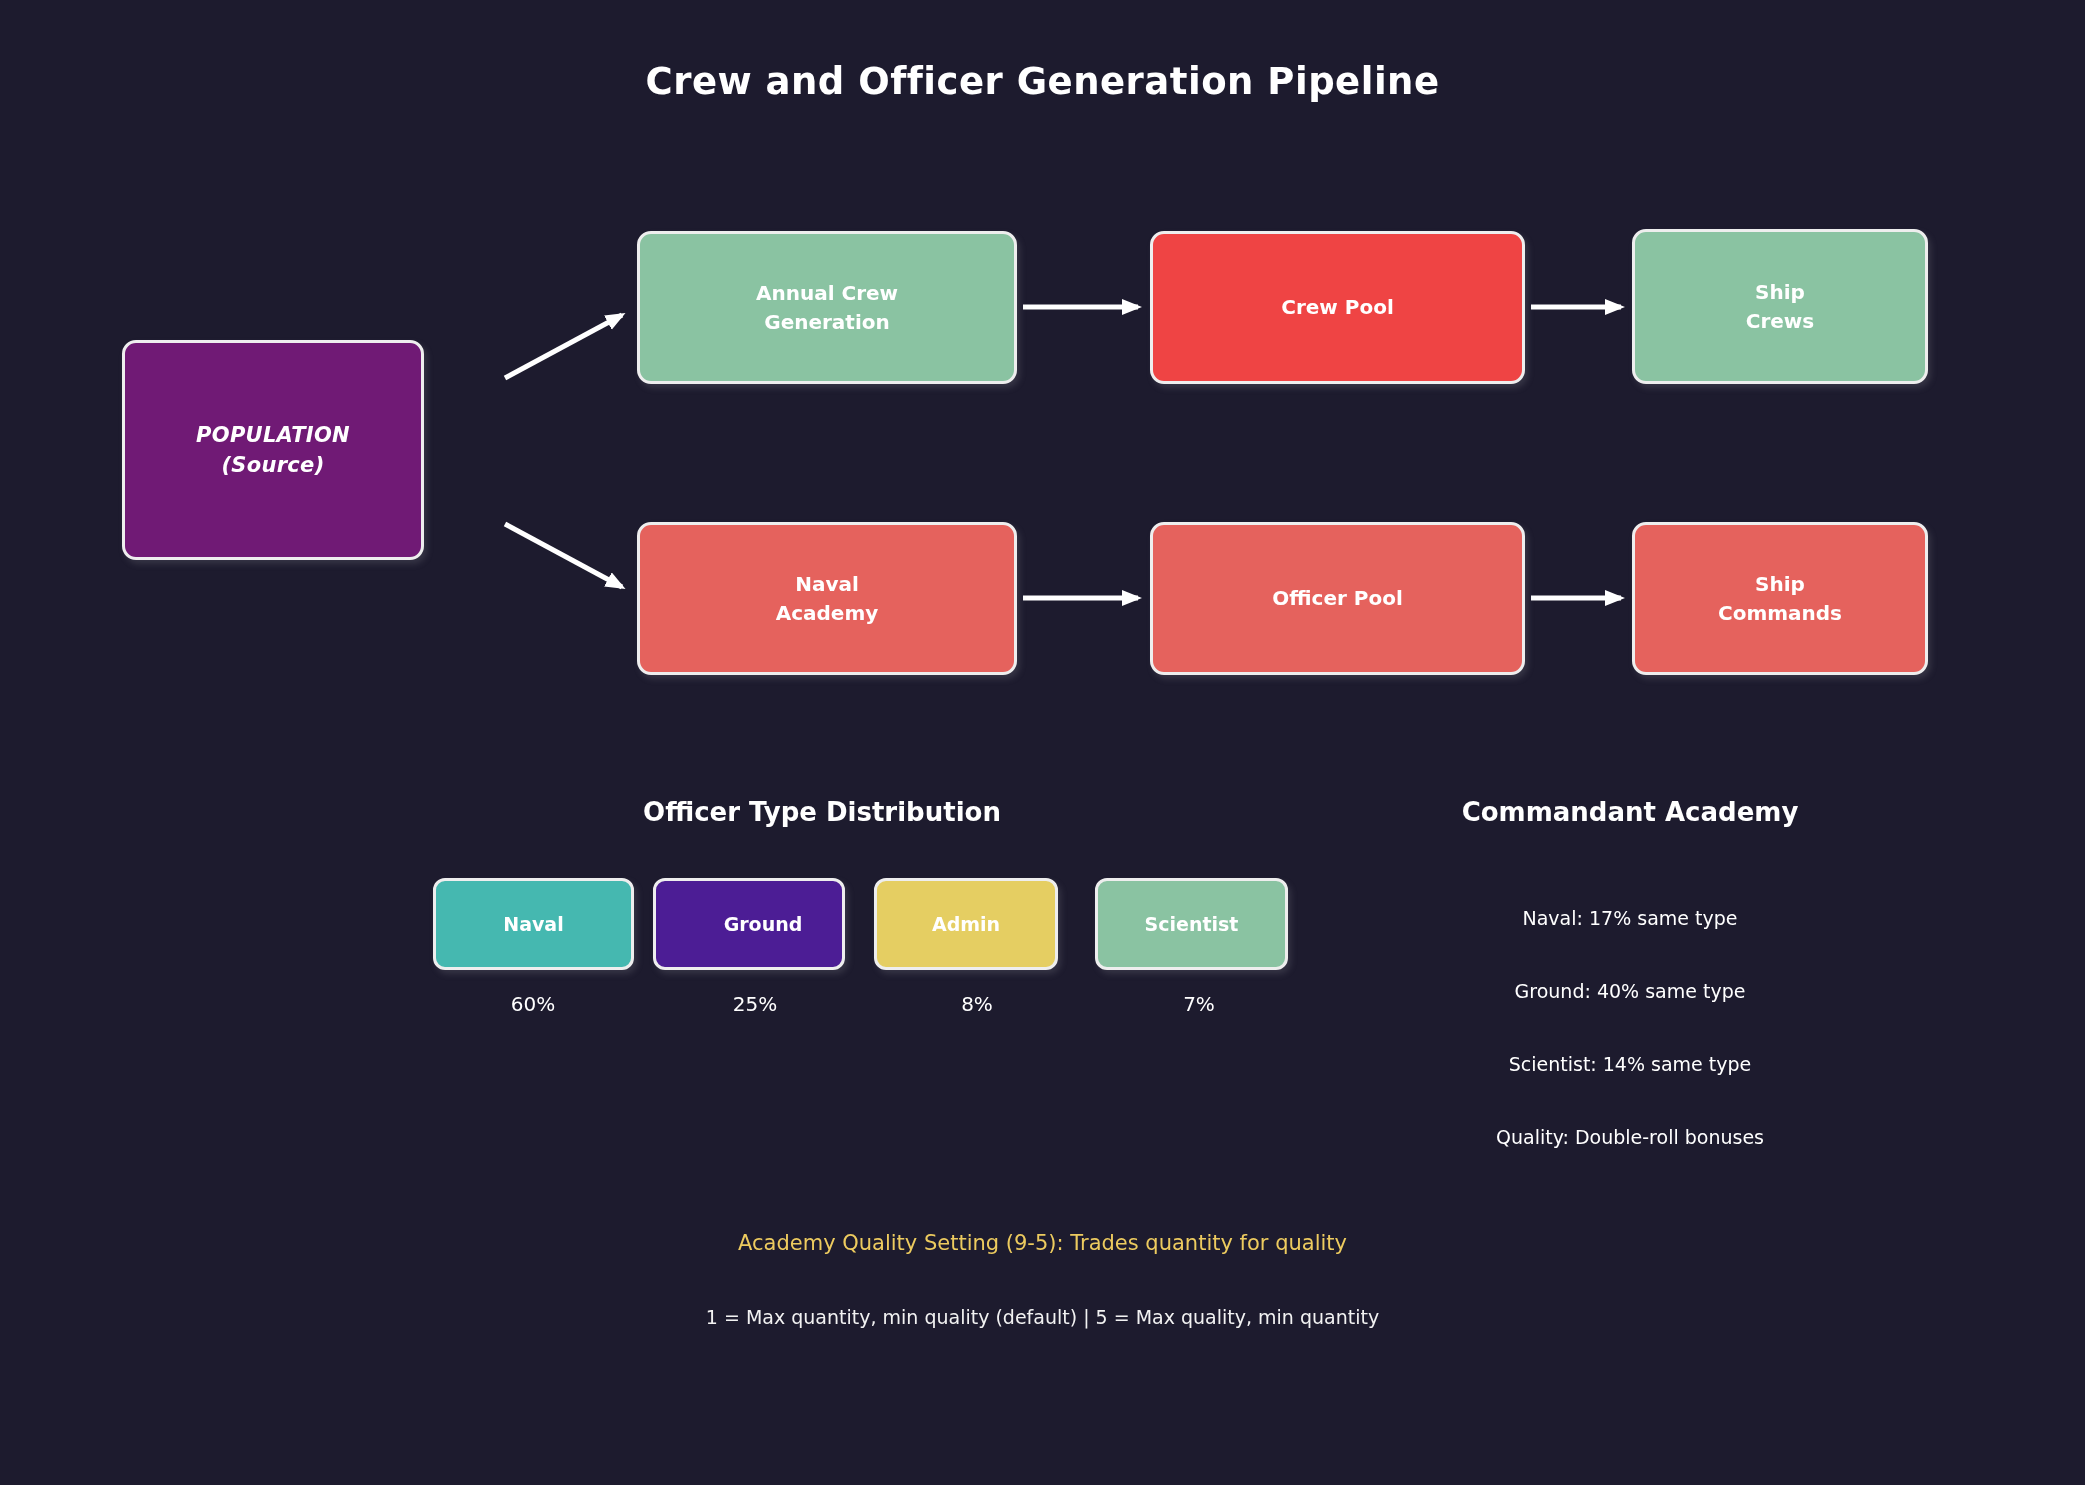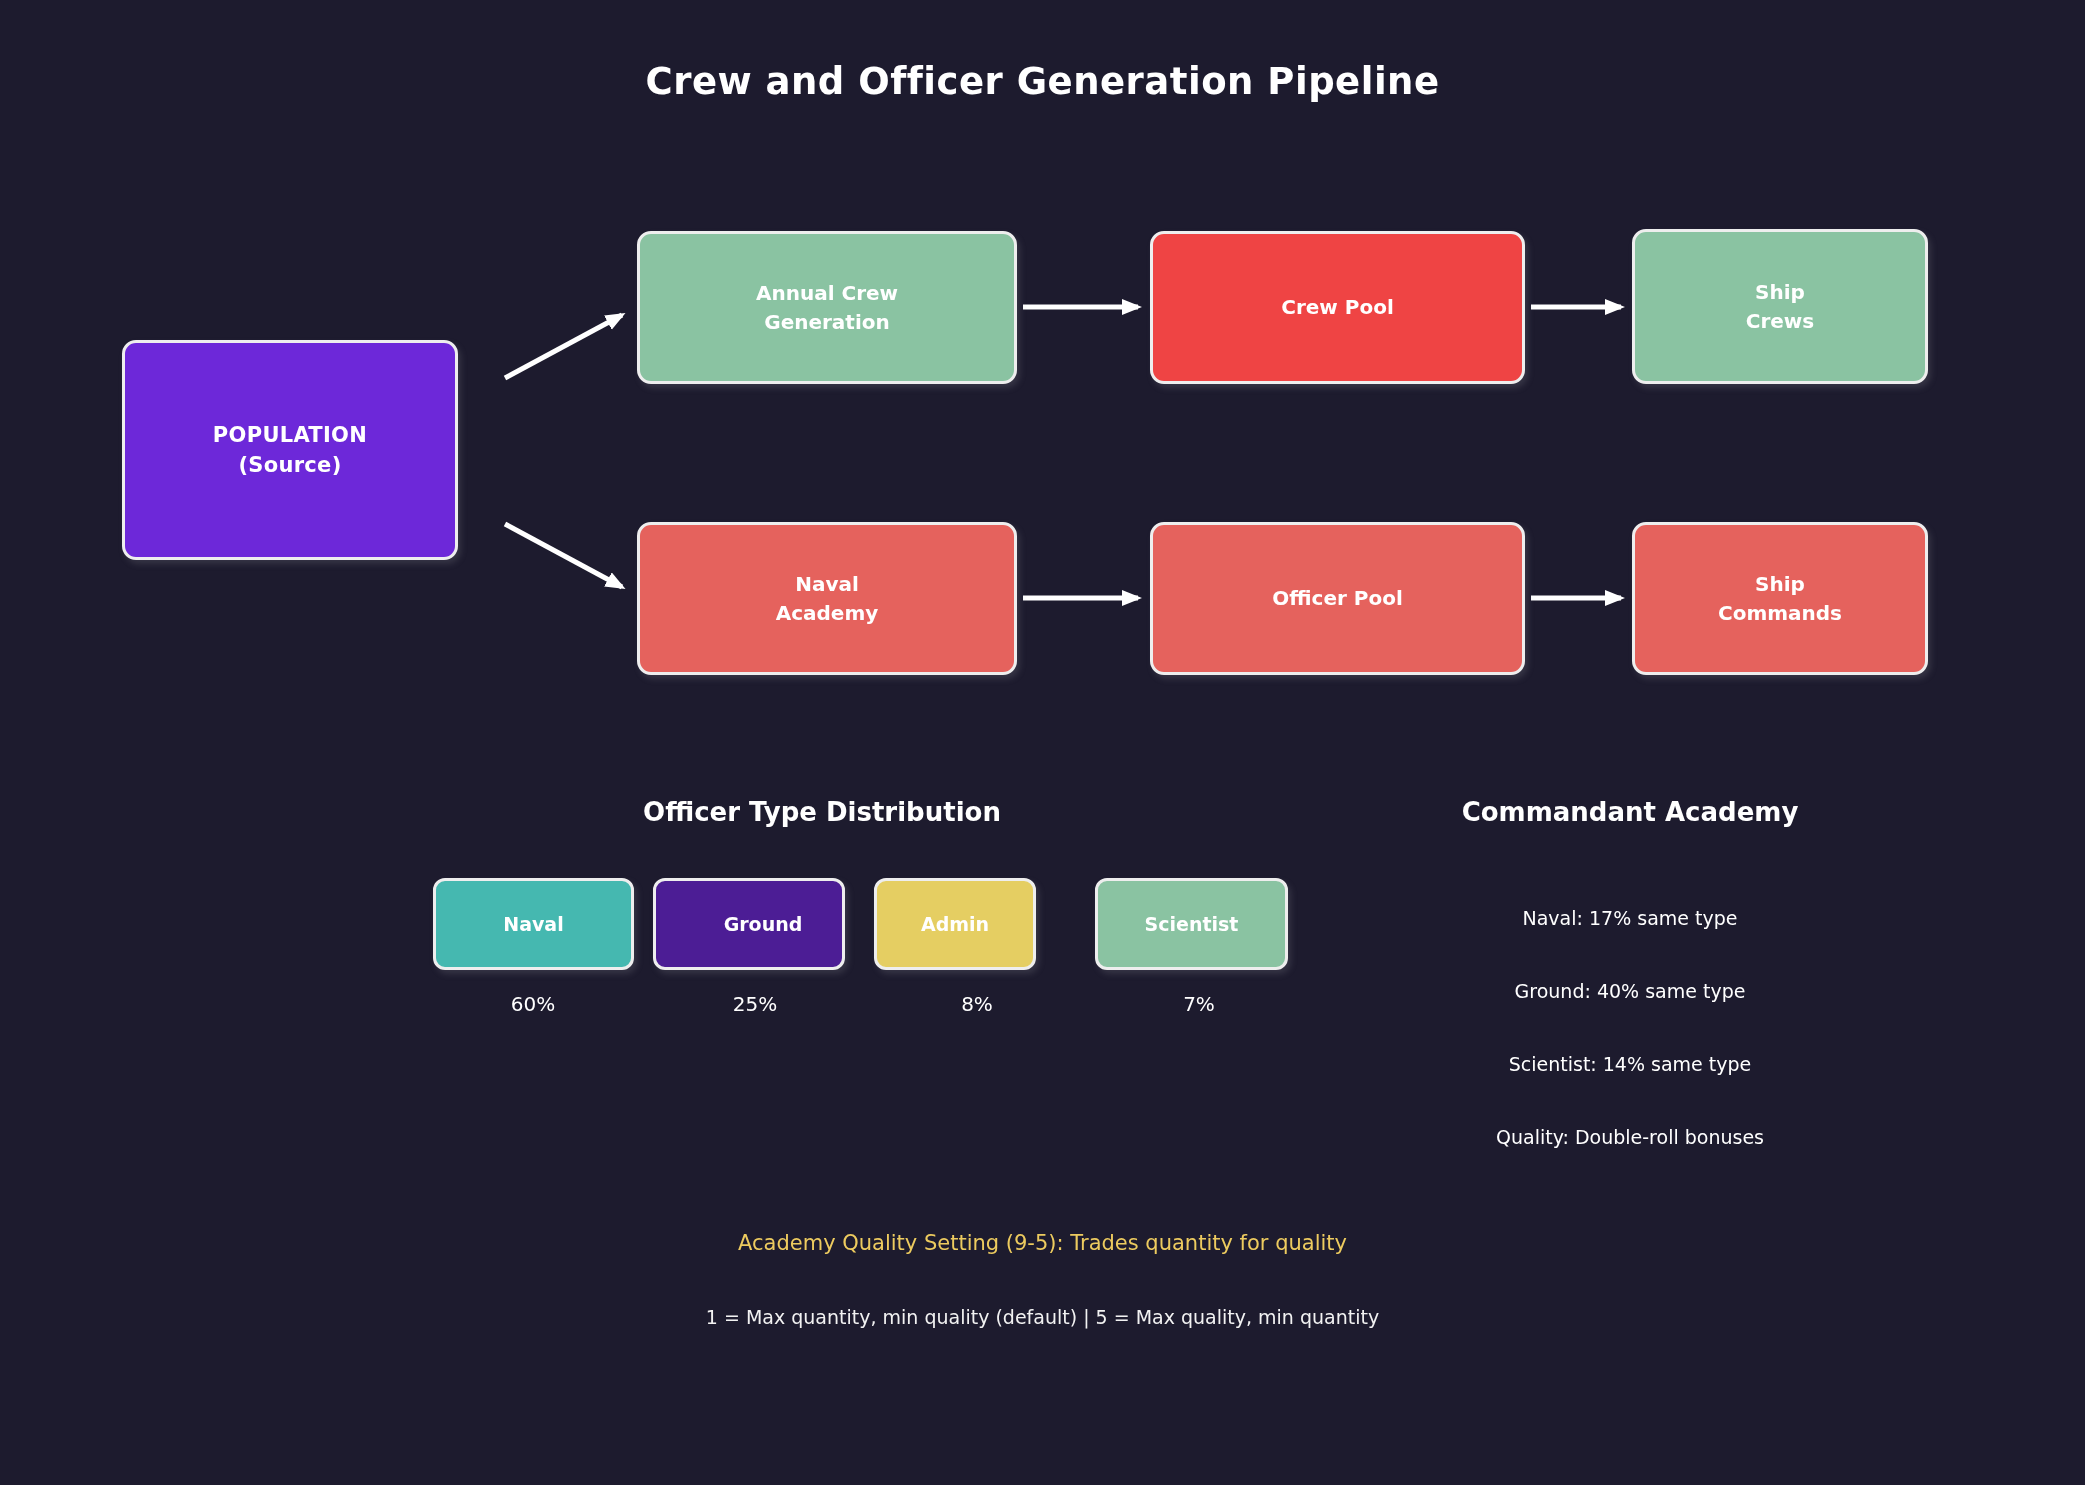--- a/index.html
+++ b/index.html
@@ -116,21 +116,21 @@
       </marker>
     </defs>
     <line x1="505" y1="378" x2="622" y2="315" stroke="#ffffff" stroke-width="5" marker-end="url(#ah)"></line>
     <line x1="505" y1="524" x2="622" y2="587" stroke="#ffffff" stroke-width="5" marker-end="url(#ah)"></line>
     <line x1="1023" y1="307" x2="1138" y2="307" stroke="#ffffff" stroke-width="5" marker-end="url(#ah)"></line>
     <line x1="1531" y1="307" x2="1621" y2="307" stroke="#ffffff" stroke-width="5" marker-end="url(#ah)"></line>
     <line x1="1023" y1="598" x2="1138" y2="598" stroke="#ffffff" stroke-width="5" marker-end="url(#ah)"></line>
     <line x1="1531" y1="598" x2="1621" y2="598" stroke="#ffffff" stroke-width="5" marker-end="url(#ah)"></line>
   </svg>
 
-  <div class="node" style="left: 122px; top: 340px; width: 336px; height: 220px; background-color: #6d28d9;">
+  <div class="node" style="left: 122px; top: 340px; width: 302px; height: 220px; background-color: #701a75; font-style: italic;">
     <span class="node-label big">POPULATION
 (Source)</span>
   </div>
 
   <div class="node" style="left: 637px; top: 231px; width: 380px; height: 153px; background-color: rgb(138, 195, 162);">
     <span class="node-label">Annual Crew
 Generation</span>
   </div>
 
   <div class="node" style="left: 1150px; top: 231px; width: 375px; height: 153px; background-color: #ef4444;">
@@ -157,21 +157,21 @@
   </div>
 
   <div class="section-heading" style="left:822px; top:797px;">Officer Type Distribution</div>
 
   <div class="dist-box" style="left: 433px; top: 878px; width: 201px; height: 92px; background-color: rgb(69, 184, 176);">
     <span class="dist-label">Naval</span>
   </div>
   <div class="dist-box" style="left: 653px; top: 878px; width: 192px; height: 92px; background-color: #4c1d95; padding-left: 28px;">
     <span class="dist-label">Ground</span>
   </div>
-  <div class="dist-box" style="left: 874px; top: 878px; width: 162px; height: 92px; background-color: rgb(229, 206, 98);">
+  <div class="dist-box" style="left: 874px; top: 878px; width: 184px; height: 92px; background-color: rgb(229, 206, 98);">
     <span class="dist-label">Admin</span>
   </div>
   <div class="dist-box" style="left: 1095px; top: 878px; width: 193px; height: 92px; background-color: rgb(138, 195, 162);">
     <span class="dist-label">Scientist</span>
   </div>
 
   <div class="dist-value" style="left:533px; top:992px;">60%</div>
   <div class="dist-value" style="left:755px; top:992px;">25%</div>
   <div class="dist-value" style="left:977px; top:992px;">8%</div>
   <div class="dist-value" style="left:1199px; top:992px;">7%</div>

